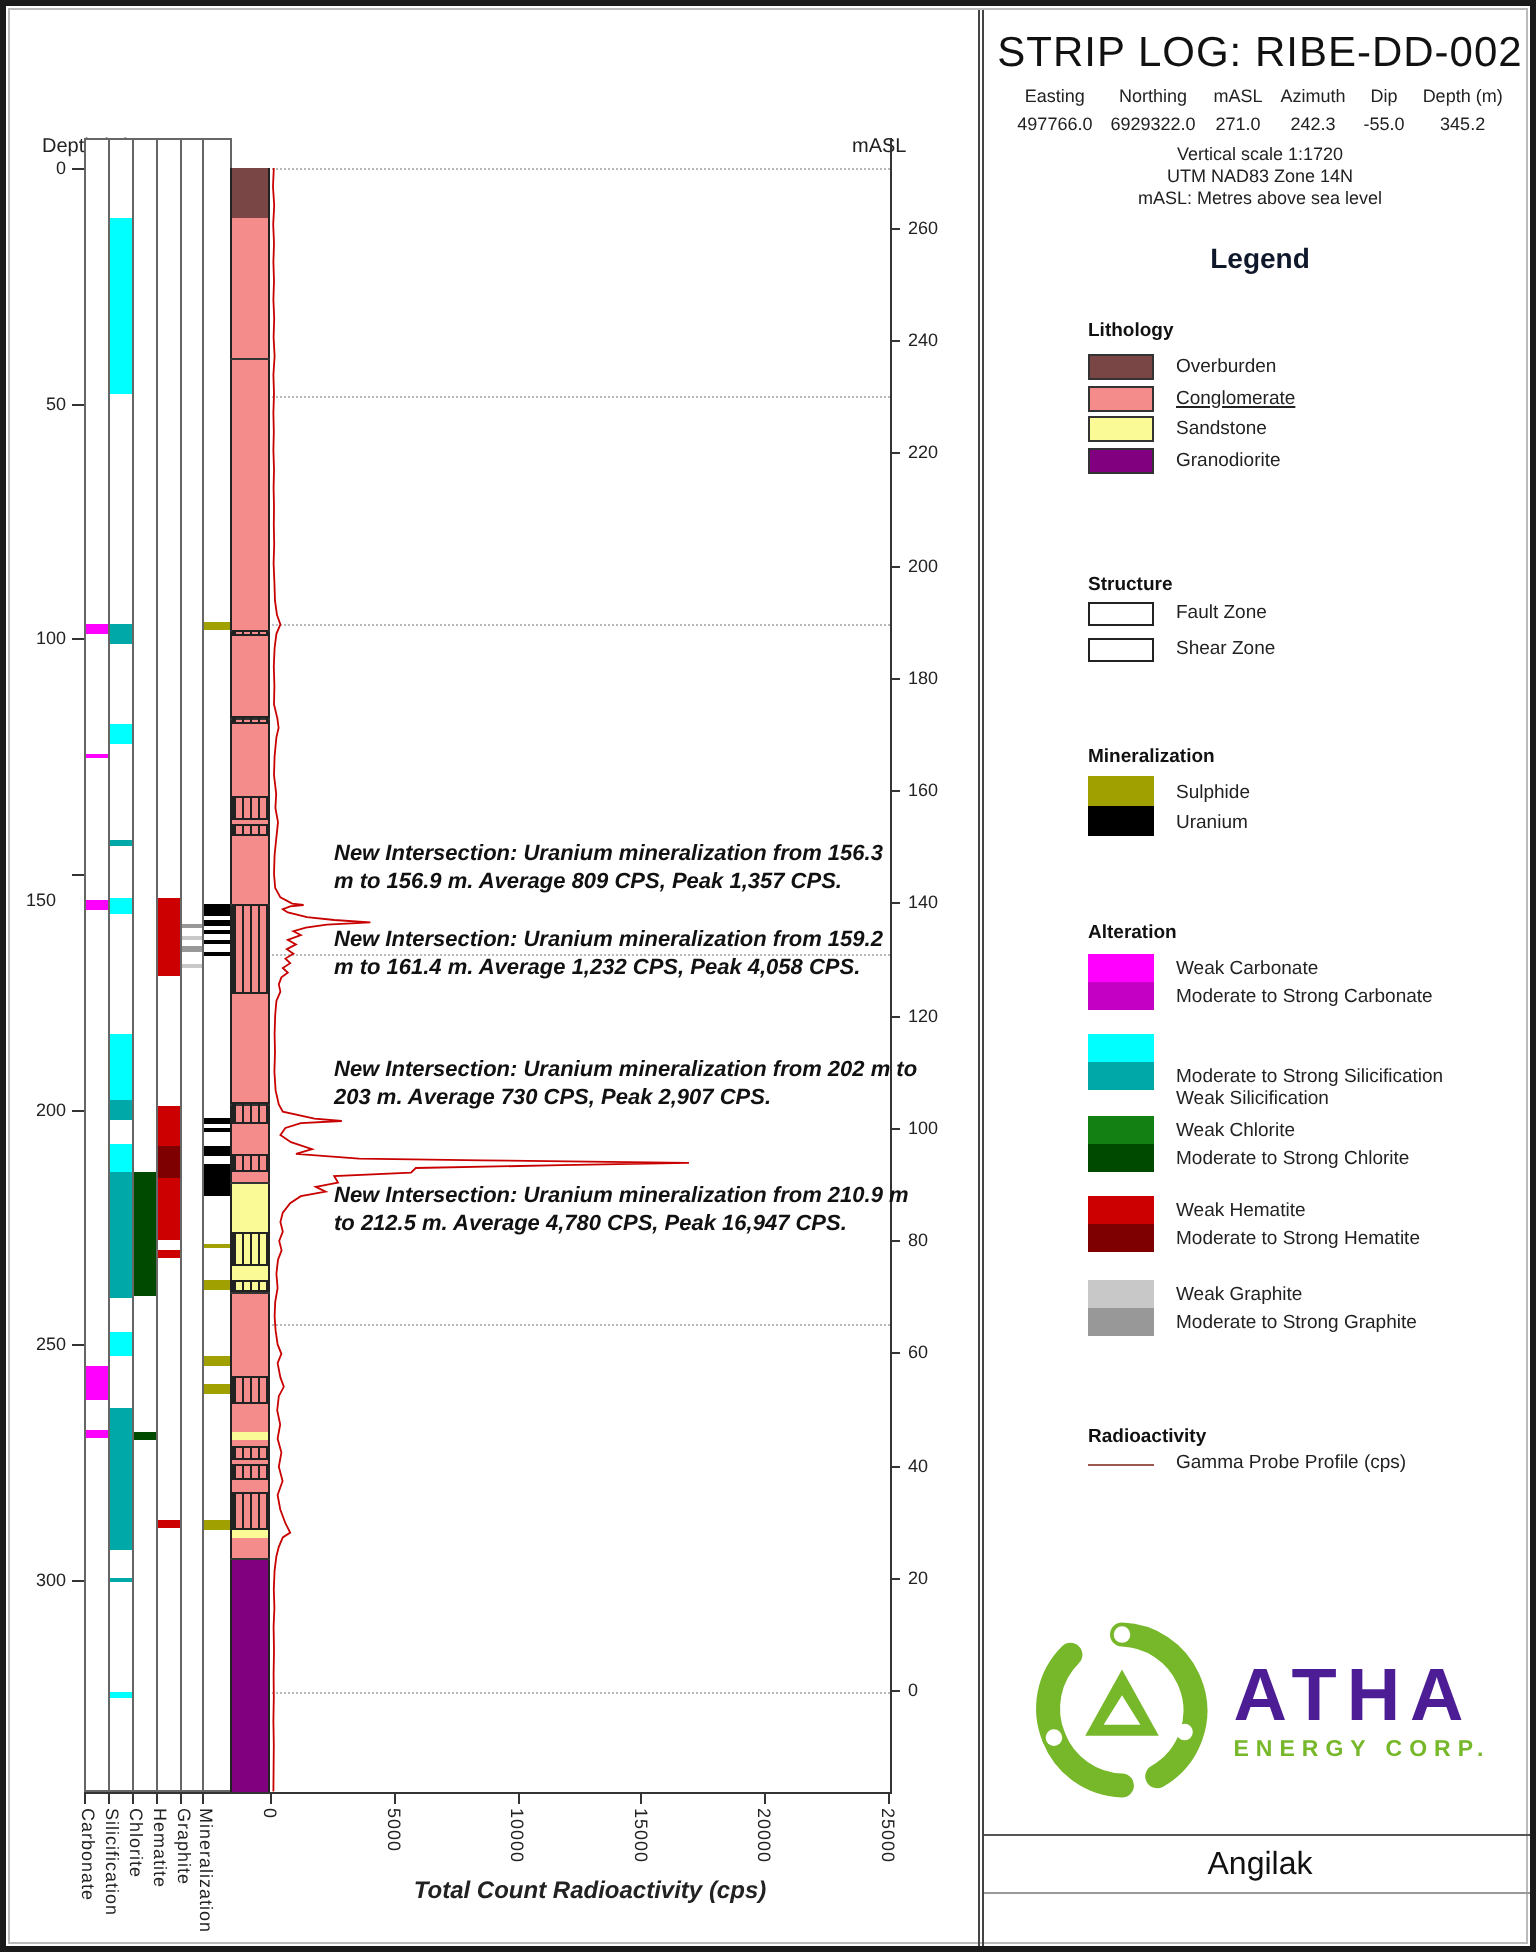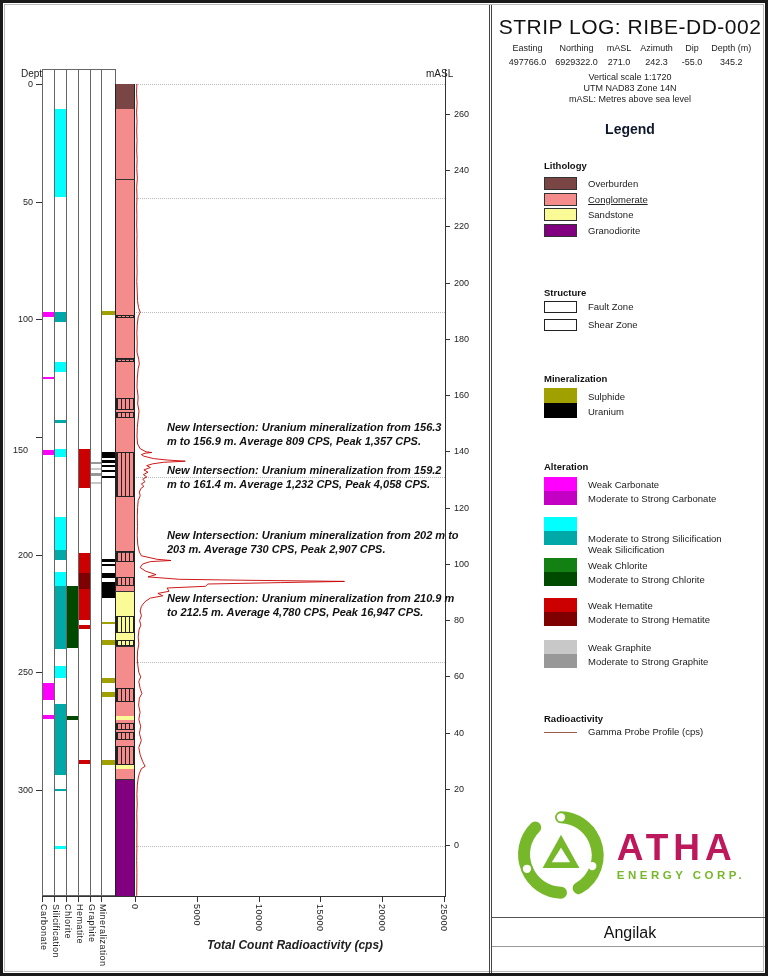--- a/index.html
+++ b/index.html
@@ -22,21 +22,21 @@
   
   .rp-title{position:absolute;left:0;width:100%;text-align:center;font-size:21px;color:#111;letter-spacing:0.5px;}
   .info-row{position:absolute;left:8px;width:260px;display:flex;justify-content:center;gap:9px;}
   .info-cell{text-align:center;font-size:9px;color:#222;line-height:1.5;}
   .note{position:absolute;left:0;width:100%;text-align:center;font-size:9px;color:#222;}
   .legend-title{position:absolute;left:0;width:100%;text-align:center;font-size:14px;font-weight:bold;color:#0f172a;}
   .sec-header{position:absolute;left:52px;font-size:9.5px;font-weight:bold;color:#111;}
   .sw{position:absolute;left:52px;width:33px;box-sizing:border-box;}
   .sw-label{position:absolute;left:96px;font-size:9.5px;color:#222;white-space:nowrap;}
   .logo-wrap{position:absolute;left:0;width:100%;display:flex;align-items:center;justify-content:center;gap:10px;}
-  .logo-text .main{font-size:37px;font-weight:bold;color:#be185d;letter-spacing:5px;line-height:1;}
+  .logo-text .main{font-size:37px;font-weight:bold;color:#4c1d95;letter-spacing:5px;line-height:1;}
   .logo-text .sub{font-size:11.5px;color:#76B82A;letter-spacing:3.5px;font-weight:bold;margin-top:3px;}
   .footer-line{position:absolute;left:0;width:100%;background:#555;height:1px;}
   .footer-text{position:absolute;left:0;width:100%;text-align:center;color:#111;}
 </style>
 </head>
 <body>
 
 <div id="page">
   <div id="inner">
 

